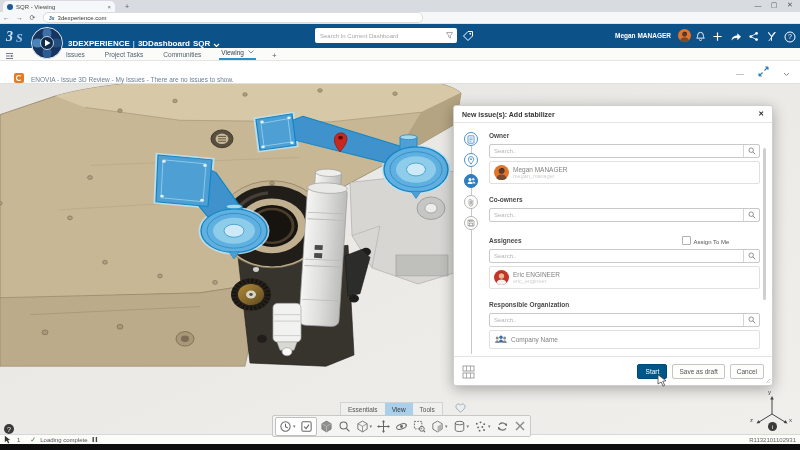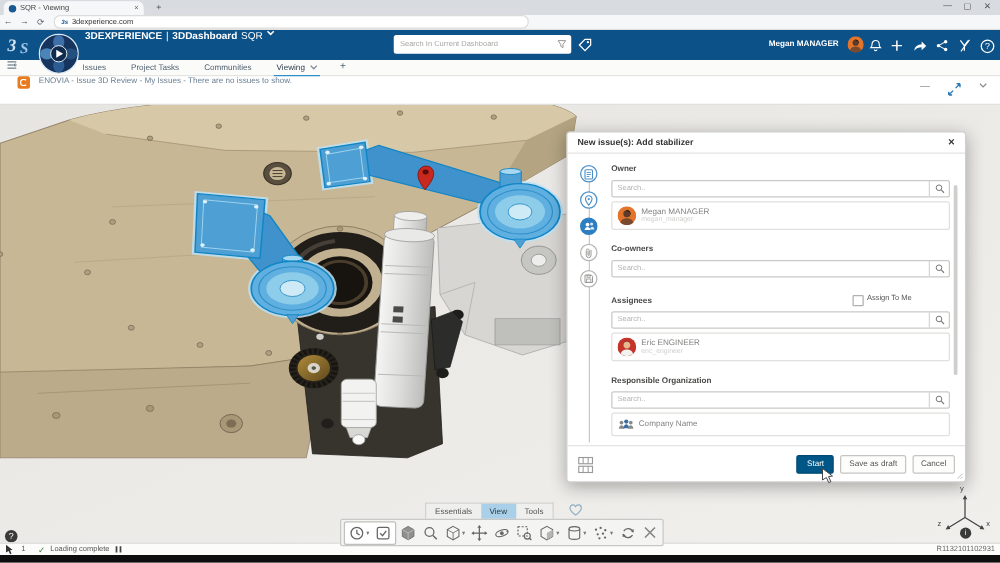--- a/index.html
+++ b/index.html
@@ -1,18 +1,18 @@
 <!DOCTYPE html>
 <html><head>
 <meta charset="utf-8">
 <style>
   html,body{margin:0;padding:0;background:#222;font-family:"Liberation Sans",sans-serif;}
   #app{position:relative;width:800px;height:450px;background:#e8e7e4;overflow:hidden;}
   .abs{position:absolute;}
-  .flex{display:flex;align-items:flex-start;}
+  .flex{display:flex;align-items:flex-end;}
   
   .tabstrip{left:0;top:0;width:800px;height:12px;background:#d8dce1;}
   .btab{left:3px;top:1px;width:112px;height:11px;background:#f6f7f8;border-radius:5px 5px 0 0;display:flex;align-items:center;padding:0 4px;gap:3px;box-sizing:border-box;}
   .btab-title{font-size:6px;color:#444;white-space:nowrap;overflow:hidden;flex:1;}
   .winctl{font-size:7px;color:#555;width:16px;text-align:center;}
   .addressbar{left:0;top:12px;width:800px;height:12px;background:#f6f7f8;border-bottom:1px solid #e2e2e0;box-sizing:border-box;display:flex;align-items:center;}
   .navbtn{font-size:7px;color:#5f6368;width:13px;text-align:center;}
   .urlpill{margin-left:4px;width:368px;height:9px;background:#fff;border:1px solid #dcdcda;border-radius:5px;display:flex;align-items:center;padding:0 5px;gap:3px;}
   .urltext{font-size:6px;color:#333;}
   
@@ -112,21 +112,21 @@
       <ellipse cx="17" cy="26.5" rx="4.5" ry="5.5" fill="#2d5c93"></ellipse>
       <ellipse cx="7.5" cy="17" rx="5.5" ry="4.5" fill="#4a84b8"></ellipse>
       <ellipse cx="26.5" cy="17" rx="5.5" ry="4.5" fill="#24507f"></ellipse>
       <circle cx="17" cy="17" r="6.5" fill="#0f2b4d" stroke="#fff" stroke-width=".7"></circle>
       <path d="M15 13.8l5.5 3.2-5.5 3.2z" fill="#fff"></path>
     </svg>
     <div class="abs flex" style="left:68px;top:0;height:24px;gap:3px;">
       <span class="brand"><b>3DEXPERIENCE</b></span>
       <span class="brand">|</span>
       <span class="brand"><b>3DDashboard</b></span>
-      <span class="brand" style="font-weight:normal;">SQR</span>
+      <span class="brand" style="font-weight:bold;">SQR</span>
       <svg width="7" height="5" viewBox="0 0 7 5">
           <path d="M1 1l2.5 2.5L6 1" stroke="#fff" fill="none" stroke-width="1.2"></path>
         </svg>
     </div>
 
     <div class="hsearch">
       <input type="text" placeholder="Search In Current Dashboard" style="">
       <svg width="9" height="9" viewBox="0 0 12 12">
           <path d="M2 2h8L7.2 6v3.5L4.8 8V6z" fill="none" stroke="#909090" stroke-width="1"></path>
         </svg>

